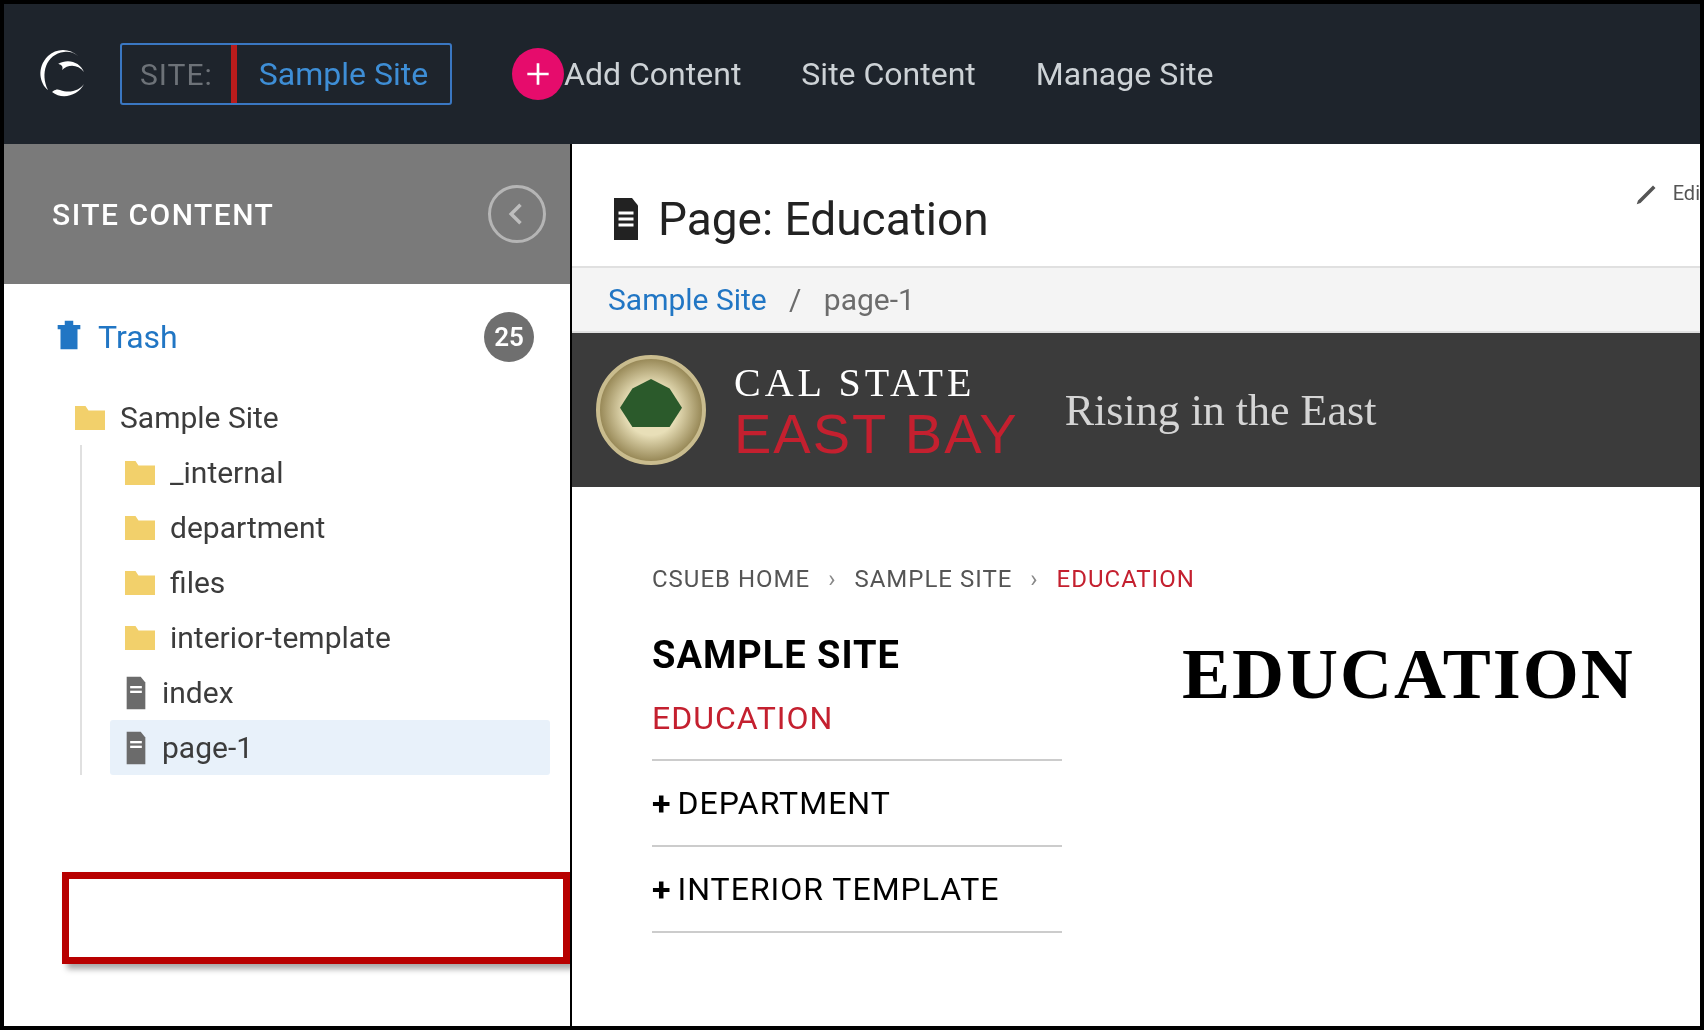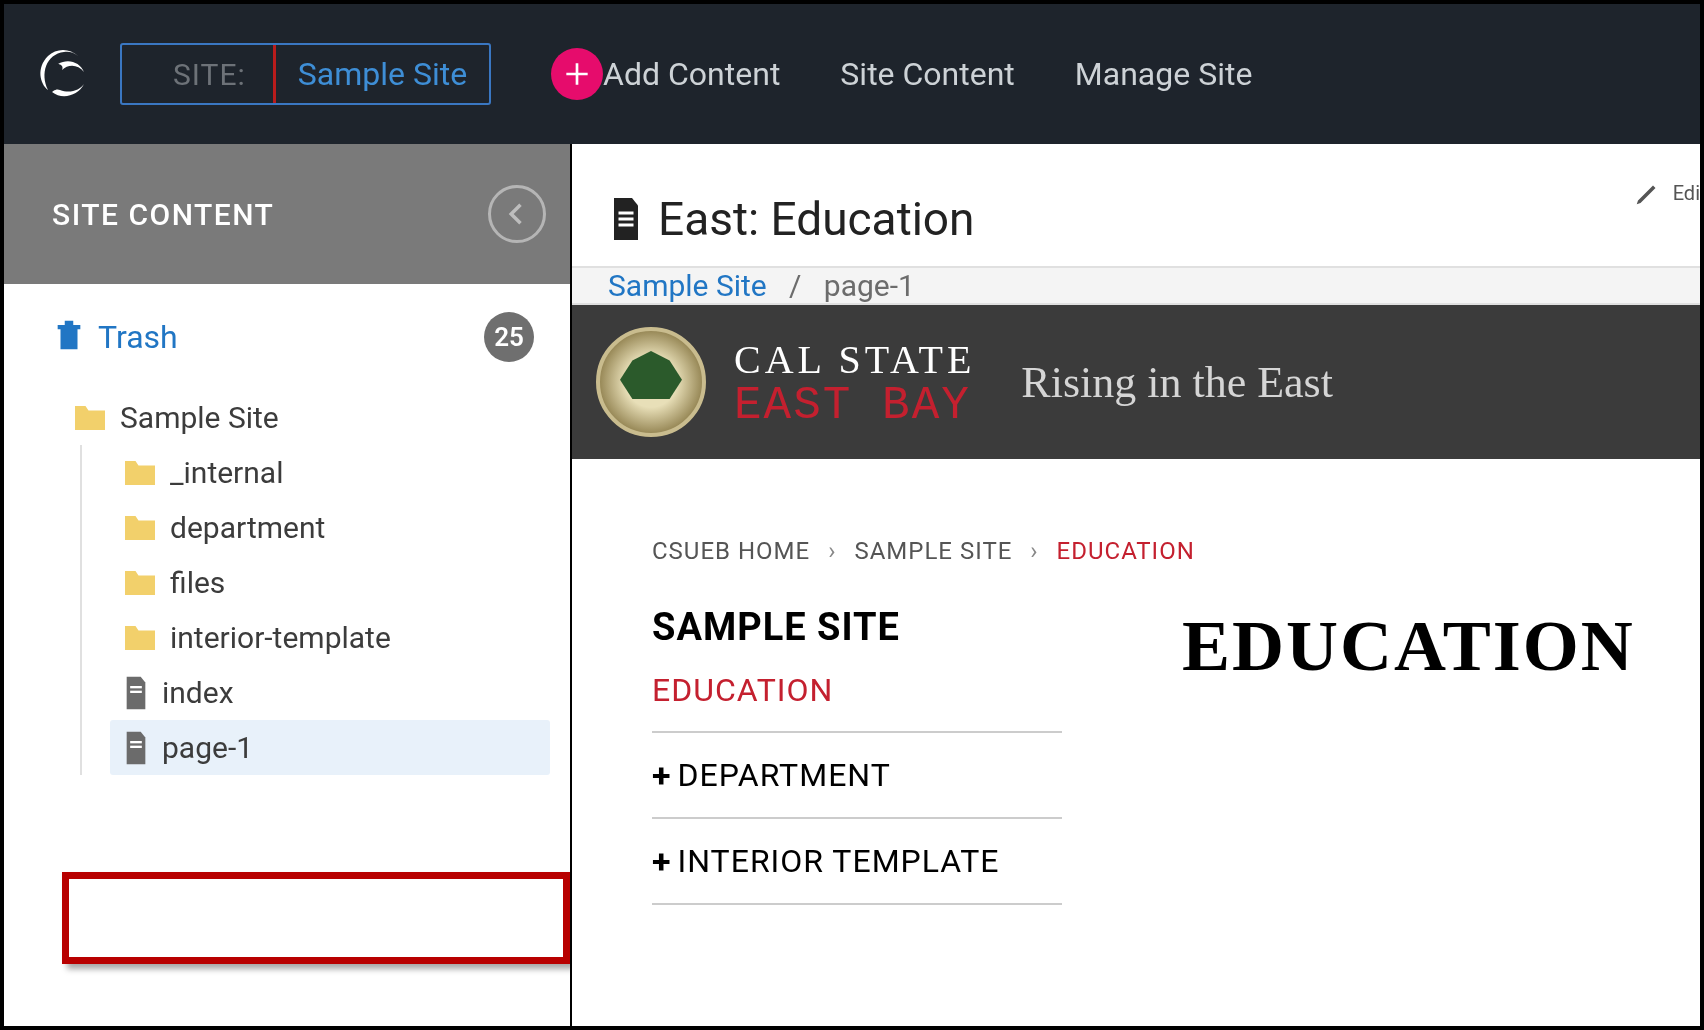--- a/index.html
+++ b/index.html
@@ -30,27 +30,26 @@
   }
   .site-pill {
     border: 2px solid #3a77c2;
     border-radius: 3px;
     display: flex;
     align-items: stretch;
     height: 62px;
   }
   .site-pill-label {
     color: #6d7278;
-    padding: 0 27px;
+    padding: 0 18px;
     display: flex;
     align-items: center;
     font-size: 30px;
-    border-right: 3px solid #b91c1c;
+    border-right: 6px solid #b91c1c;
     letter-spacing: 1px;
-    margin-left: 24px;
   }
   .site-pill-value {
     color: #3e8ed6;
     padding: 0 22px;
     display: flex;
     align-items: center;
     font-size: 32px;
   }
   .nav-btn {
     display: flex;
@@ -180,21 +179,21 @@
     gap: 14px;
     font-size: 46px;
     color: #222;
     padding: 48px 0 20px 36px;
   }
 
   .breadcrumb-bar {
     background: #f4f4f4;
     border-top: 2px solid #e0e0e0;
     border-bottom: 2px solid #e0e0e0;
-    padding: 0 36px;
+    padding: 14px 36px;
     font-size: 30px;
     color: #6c6c6c;
   }
   .breadcrumb-bar .link { color: #2176c4; }
 
   .banner {
     background: #3b3b3b;
     display: flex;
     align-items: center;
     gap: 28px;
@@ -213,21 +212,21 @@
     content: "";
     position: absolute;
     inset: 20px 20px 34px 20px;
     background: #2b5a2b;
     clip-path: polygon(50% 0, 80% 20%, 100% 60%, 80% 100%, 20% 100%, 0 60%, 20% 20%);
   }
   .banner-text .line1 {
     color: #fff; font-family: Georgia, serif; font-size: 40px; letter-spacing: 4px;
   }
   .banner-text .line2 {
-    color: #c4202f; font-family: Liberation Mono, monospace; font-size: 46px; letter-spacing: 2px; line-height: 1;
+    color: #c4202f; font-family: Liberation Sans, sans-serif; font-size: 56px; letter-spacing: 2px; line-height: 1;
   }
   .banner-tag {
     color: #d5d5d5; font-family: Georgia, serif; font-size: 44px; margin-left: 18px;
   }
 
   .preview-crumbs {
     padding: 78px 0 0 80px;
     font-size: 24px;
     letter-spacing: 1px;
     color: #555;
@@ -364,21 +363,21 @@
       <span>Edi</span>
     </div>
 
     <div class="page-title">
       <svg viewBox="0 0 24 28" width="36" height="42">
           <path d="M4 0h12l4 5v23H4z" fill="#222"></path>
           <rect x="7" y="9" width="10" height="2" fill="#fff"></rect>
           <rect x="7" y="13" width="10" height="2" fill="#fff"></rect>
           <rect x="7" y="17" width="10" height="2" fill="#fff"></rect>
         </svg>
-      <span>East: Education</span>
+      <span>Page: Education</span>
     </div>
 
     <div class="breadcrumb-bar">
       <span class="link">Sample Site</span>
       <span>&nbsp;&nbsp;</span><span>/</span><span>&nbsp;&nbsp;</span>
       <span>page-1</span>
     </div>
 
     <div class="banner">
       <div class="seal"></div>

